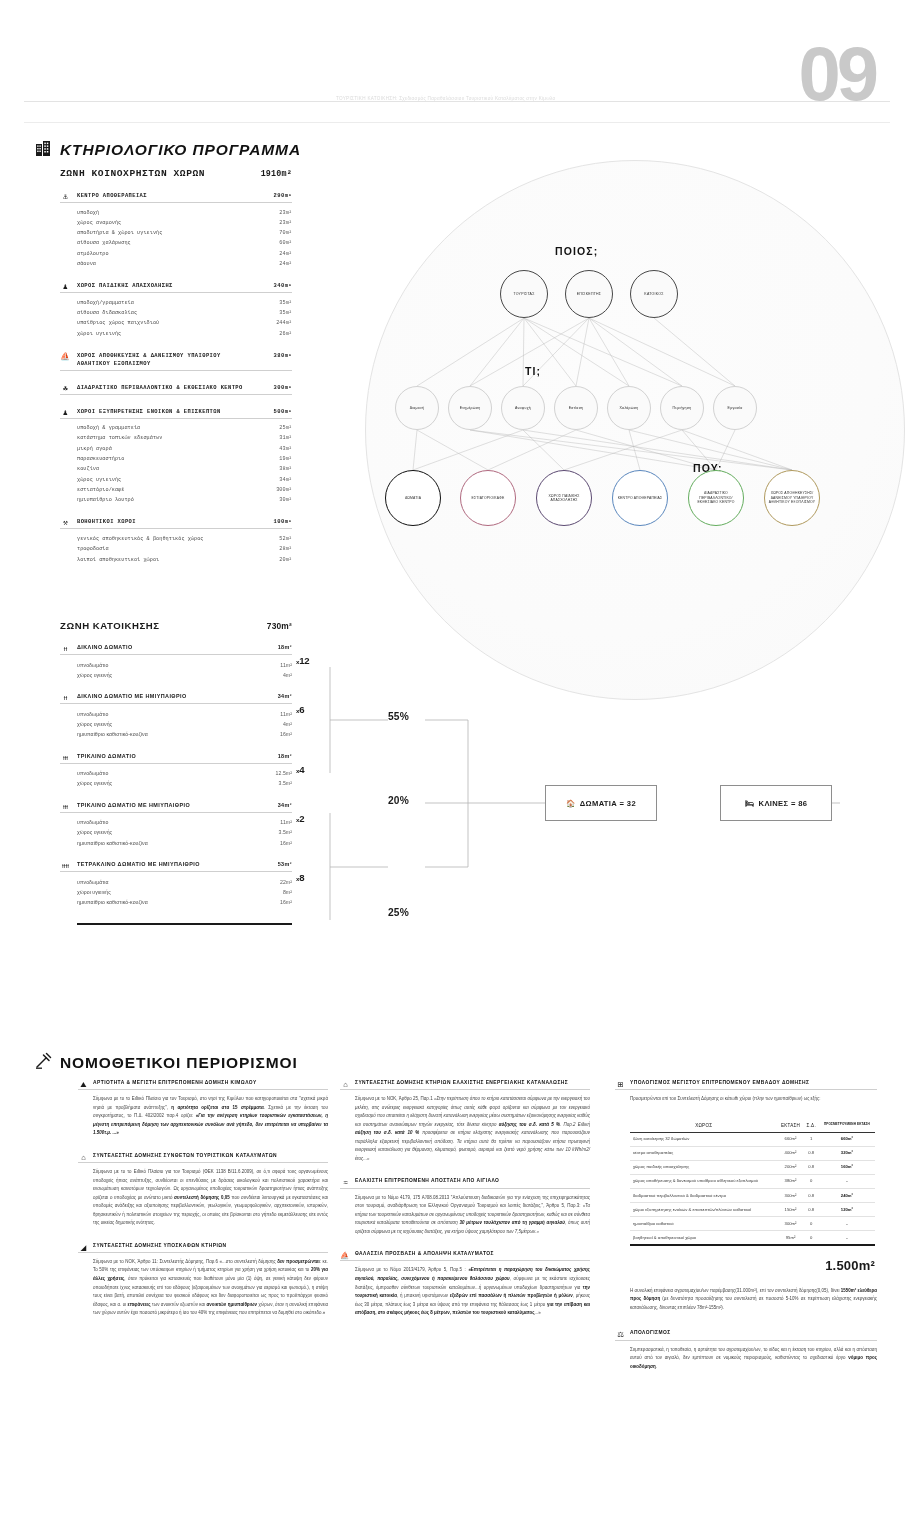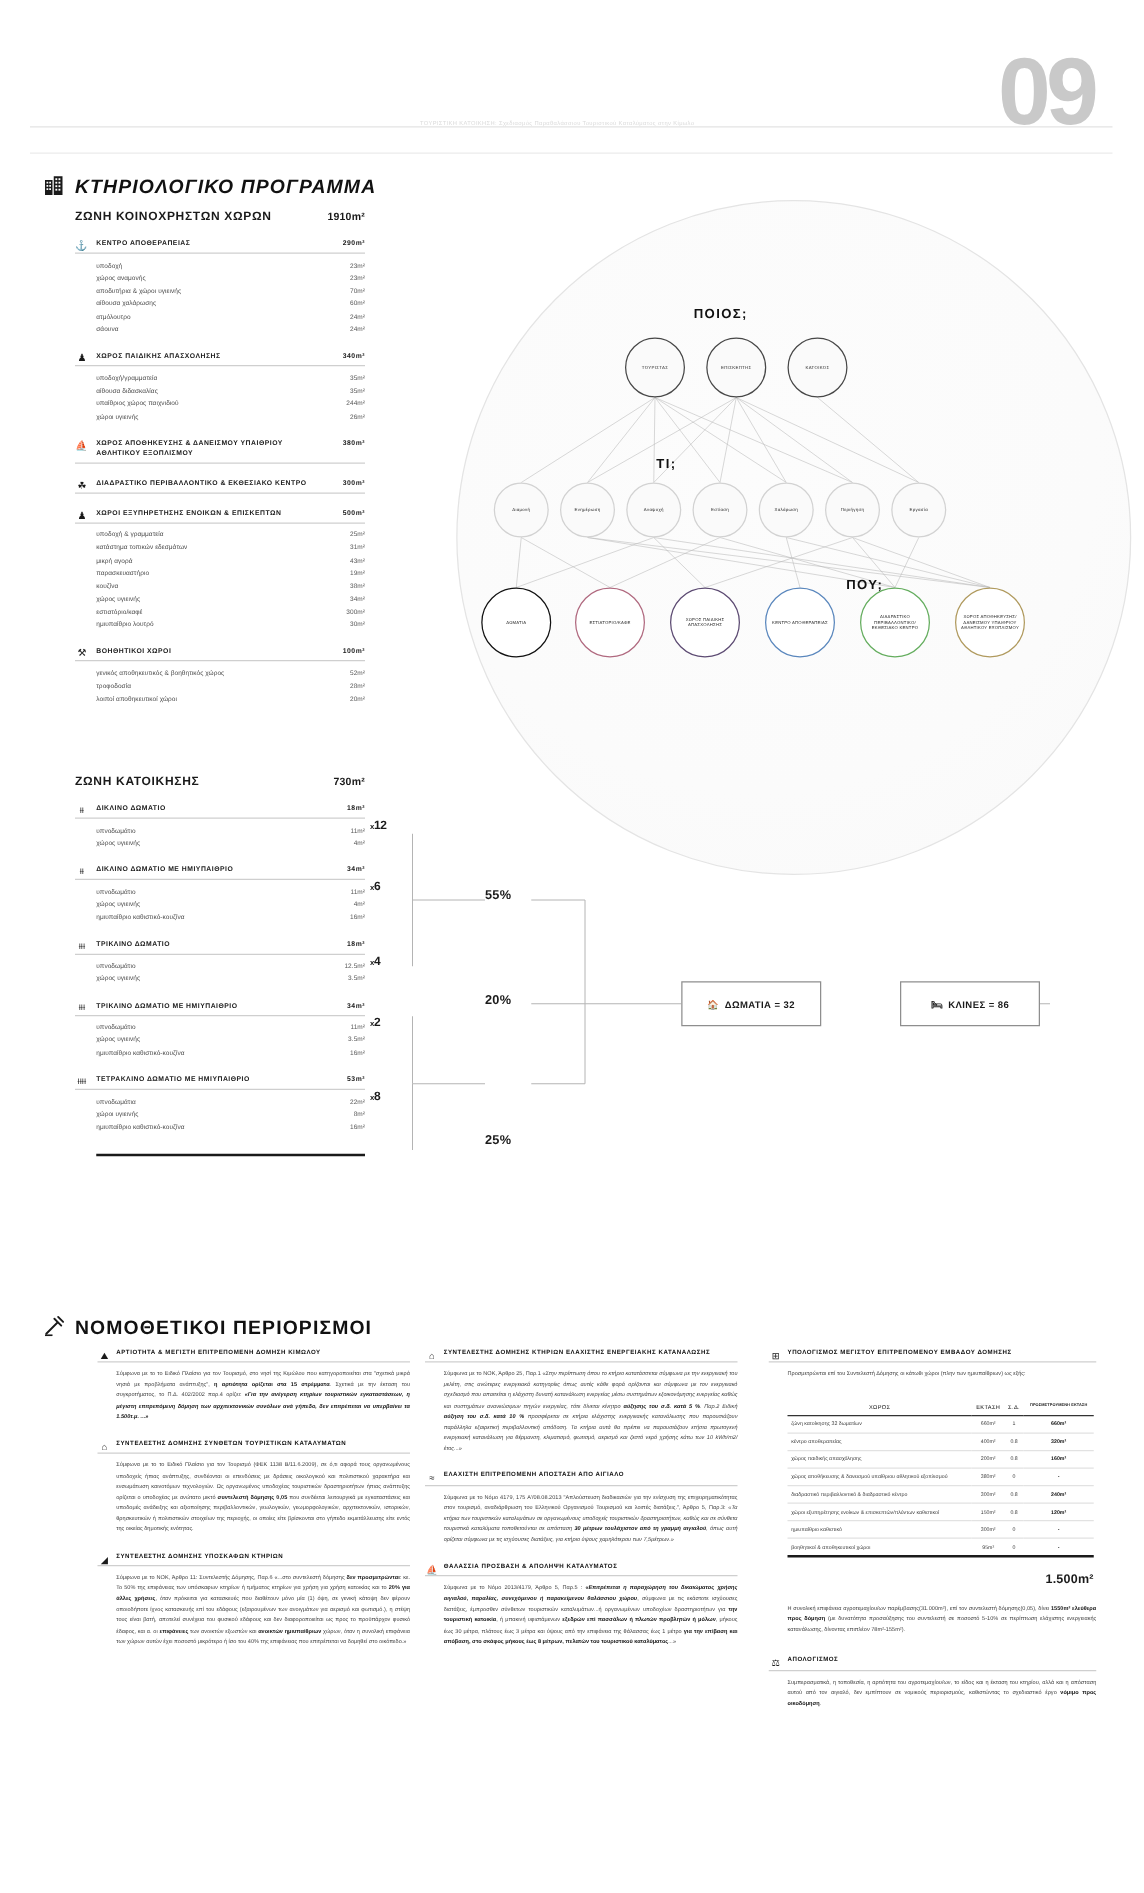--- a/index.html
+++ b/index.html
@@ -41,21 +41,21 @@
   
   .sec-title {
     position: absolute; font-size: 15.5px; font-weight: bold;
     letter-spacing: 0.9px; color: #111;
   }
   .sec-icon {
     position: absolute; width: 17px; height: 17px;
   }
 
   
-  #prog { position: absolute; left: 60px; top: 168px; width: 232px; }
+  #prog { position: absolute; left: 60px; top: 168px; width: 232px; font-family: Liberation Mono, monospace; }
   .zone-row { display:flex; justify-content:space-between; align-items:baseline;
     font-size: 9.6px; font-weight: bold; letter-spacing: 0.55px; margin-bottom: 13px; }
   .zone-row .area { font-size: 8.4px; font-weight: bold; letter-spacing:0.2px; }
 
   .grp { margin-bottom: 13px; position: relative; }
   .grp-head {
     display:flex; justify-content:space-between; align-items:flex-start;
     font-size: 5.45px; font-weight: bold; letter-spacing: 0.42px;
     padding-left: 17px; padding-bottom: 2.5px;
     border-bottom: 0.7px solid #cfcfcf;
@@ -139,21 +139,21 @@
   .tbl th.tiny { font-size:3.1px; font-weight:bold; letter-spacing:0.1px; line-height:1.25; }
   .tbl td {
     font-size:4.2px; padding:3.6px 3px; border-bottom:0.6px solid #e2e2e2;
     color:#3e3e3e; line-height:1.4;
   }
   .tbl td.c { text-align:center; }
   .tbl td.r { text-align:center; font-weight:bold; color:#111; }
   .tbl tr:last-child td { border-bottom:none; }
   .tbl-close { margin-left:15px; width:245px; height:1.6px; background:#1a1a1a; }
   .tbl-total { margin-left:15px; width:245px; text-align:right;
-    font-size:10px; font-weight:bold; margin-top:12px; letter-spacing:0.2px; }
+    font-size:13px; font-weight:bold; margin-top:12px; letter-spacing:0.2px; }
   svg { display:block; overflow:visible; }
 </style>
 </head>
 <body>
 
 <div id="board">
 
   <div id="header">
     <div class="logo09">09</div>
     <div class="hdr-rule"></div>
@@ -467,21 +467,21 @@
           <line x1="77" y1="280" x2="148" y2="320"></line>
           <line x1="183" y1="280" x2="73" y2="320"></line>
           <line x1="236" y1="280" x2="376" y2="320"></line>
           <line x1="342" y1="280" x2="224" y2="320"></line>
           <line x1="130" y1="280" x2="452" y2="320"></line>
           <line x1="289" y1="280" x2="452" y2="320"></line>
         </g>
       </svg>
     <div class="q-label" id="q-who" style="left:215px; top:95px;">ΠΟΙΟΣ;</div>
     <div class="q-label" id="q-what" style="left:185px; top:215px;">ΤΙ;</div>
-    <div class="q-label" id="q-where" style="left:337px; top:312px;">ΠΟΥ;</div>
+    <div class="q-label" id="q-where" style="left:353px; top:312px;">ΠΟΥ;</div>
     <div id="nodes-who">
         <div class="node n-top" style="left: 160px; top: 120px;">
           <span>ΤΟΥΡΙΣΤΑΣ</span>
         </div>
         <div class="node n-top" style="left: 225px; top: 120px;">
           <span>ΕΠΙΣΚΕΠΤΗΣ</span>
         </div>
         <div class="node n-top" style="left: 290px; top: 120px;">
           <span>ΚΑΤΟΙΚΟΣ</span>
         </div>

